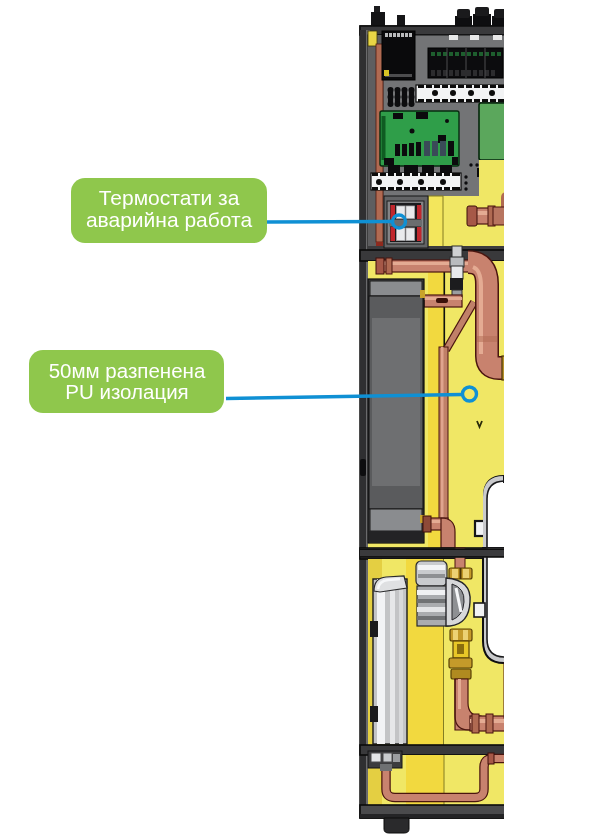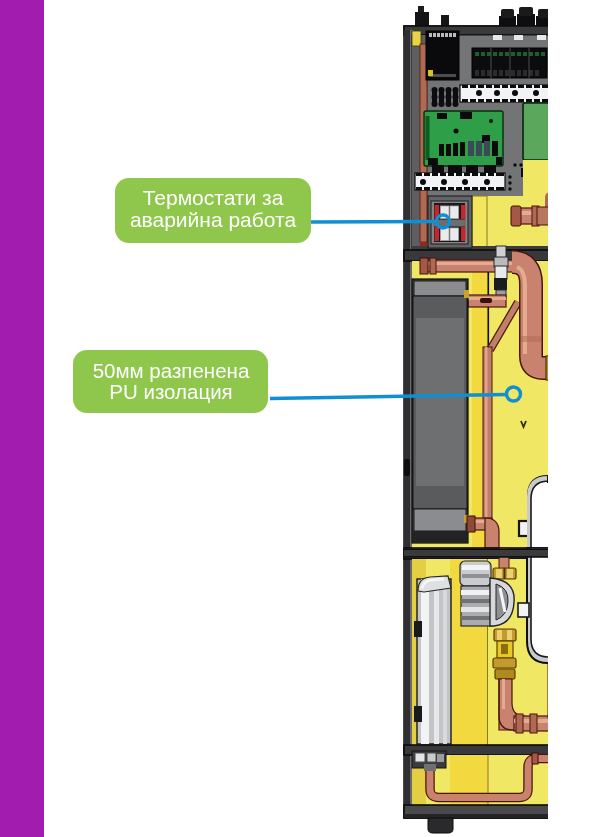--- a/index.html
+++ b/index.html
@@ -1,16 +1,16 @@
 <!DOCTYPE html>
 <html><head>
 <meta charset="utf-8">
 <style>
   html,body{margin:0;padding:0;background:#ffffff;}
-  .wrap{width:504px;height:837px;position:relative;background:#a21caf;overflow:hidden;padding-left:44px;}
+  .wrap{width:504px;height:837px;position:relative;background:#f9a8d4;overflow:hidden;}
   svg{display:block;}
   text{font-family:"Liberation Sans", sans-serif;}
 </style>
 </head>
 <body>
 <div class="wrap">
 <svg width="600" height="837" viewBox="0 0 600 837" xmlns="http://www.w3.org/2000/svg">
 
 <rect x="0" y="0" width="600" height="837" fill="#ffffff"></rect>
 

